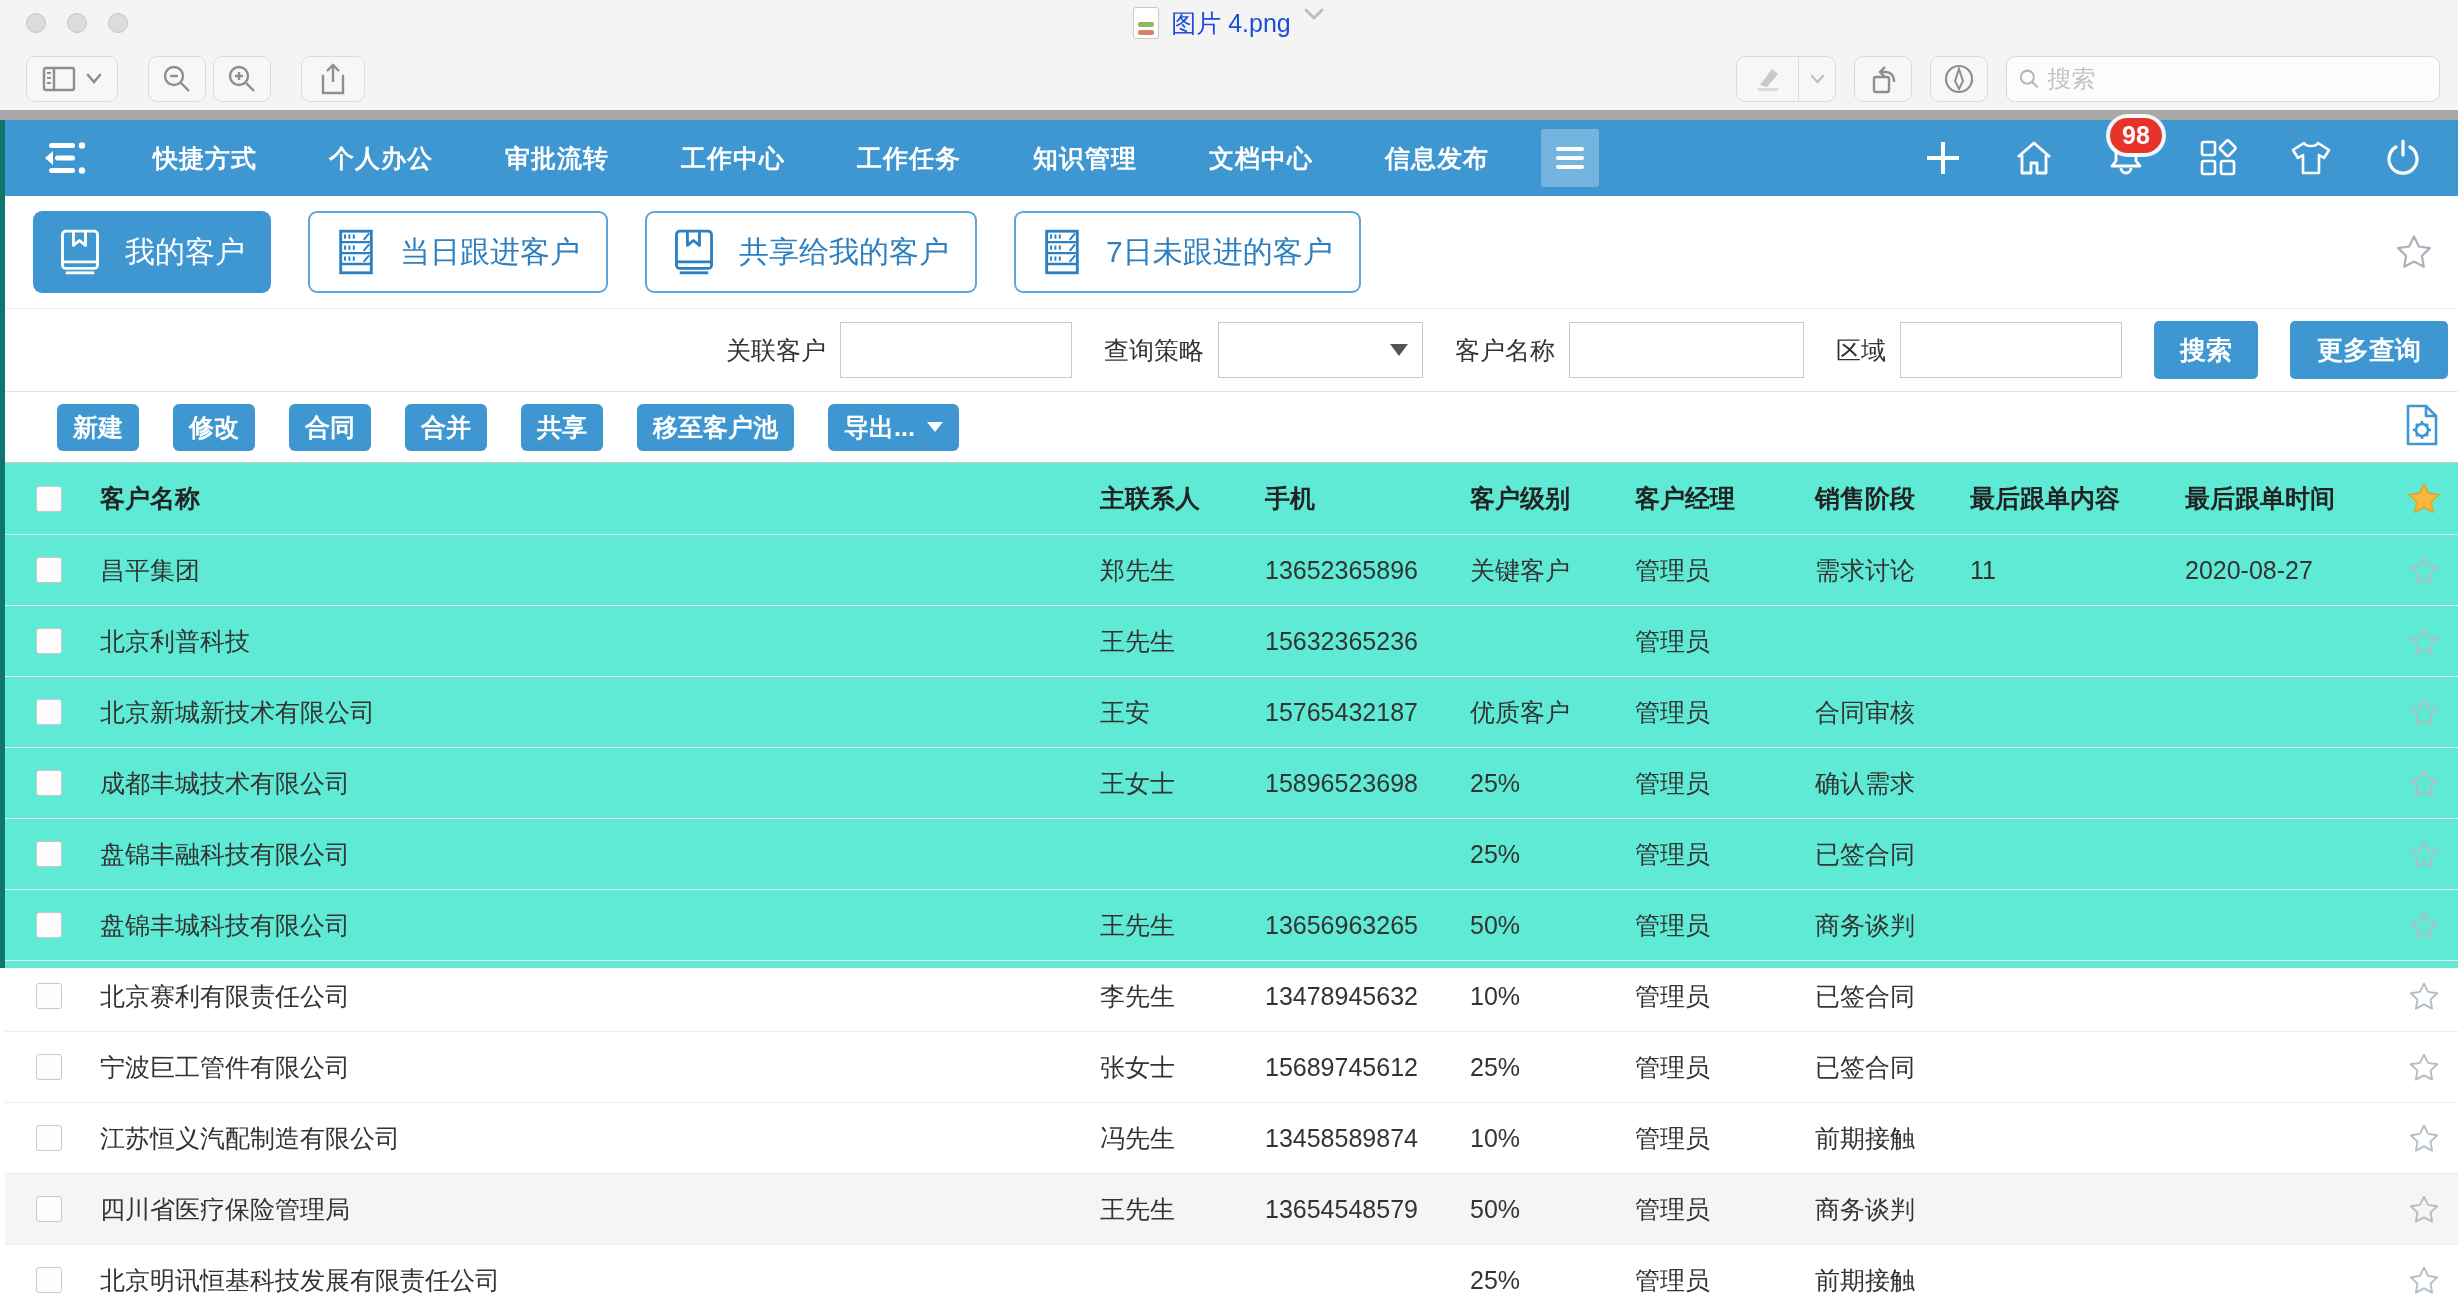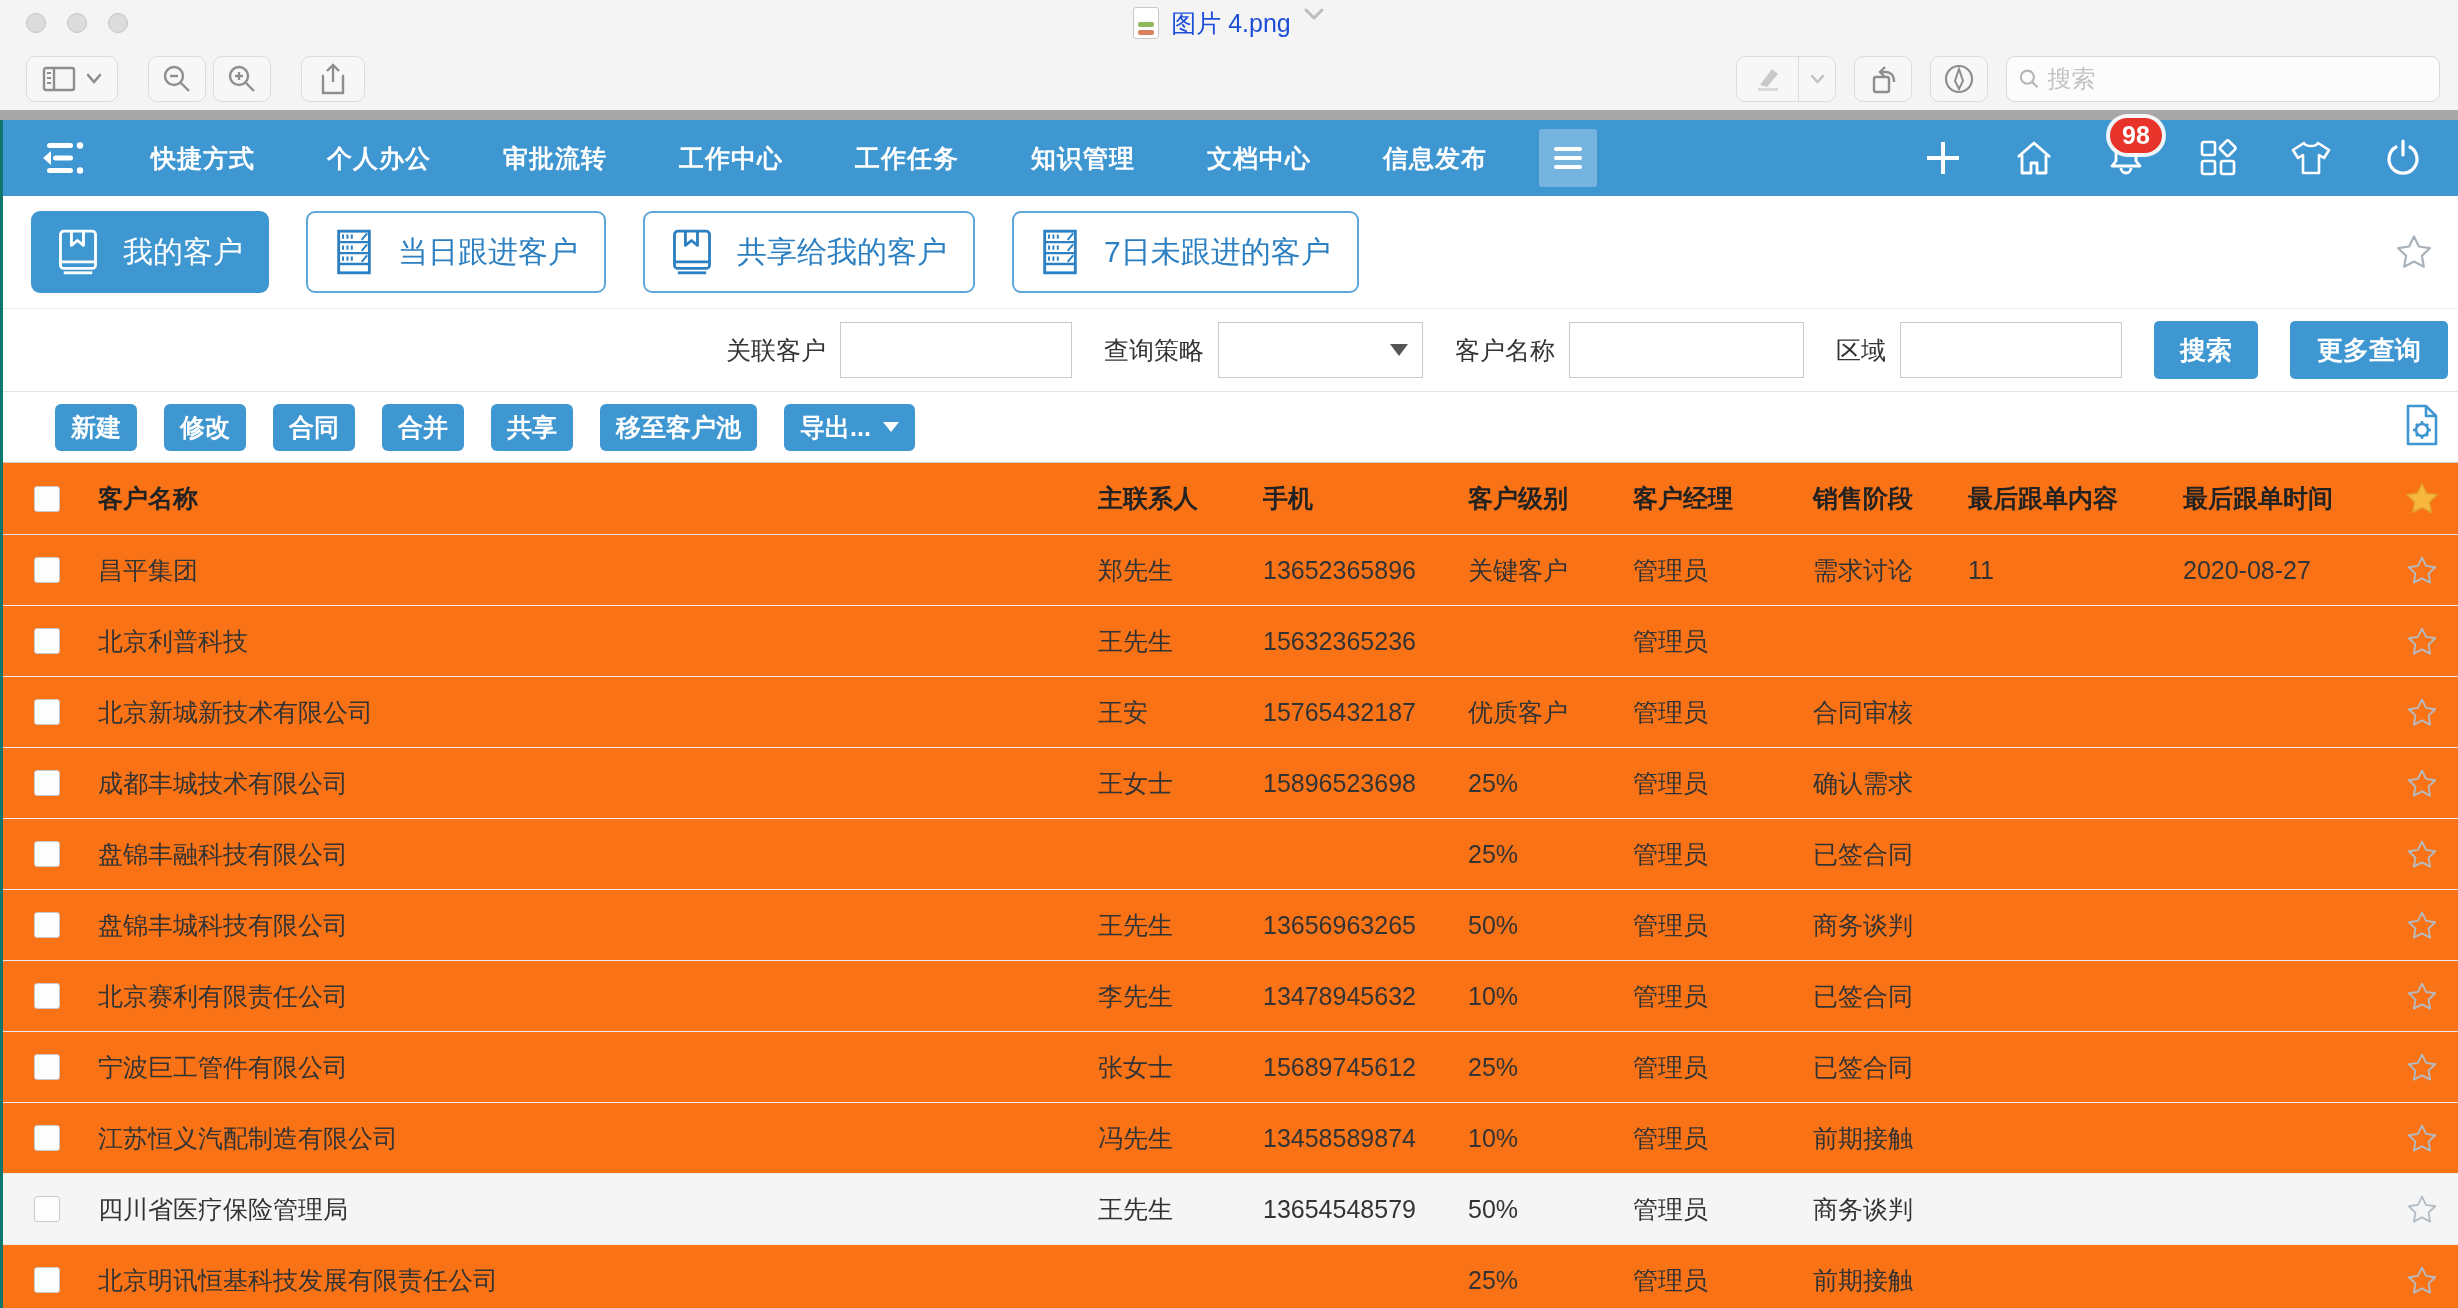--- a/index.html
+++ b/index.html
@@ -26,21 +26,21 @@
   .tb-right { margin-left:auto; display:flex; align-items:center; gap:18px; }
   .searchbox { width:434px; height:46px; border:1px solid #d9d9d9; border-radius:9px; background:#fcfcfc;
     display:flex; align-items:center; padding:0 12px; gap:8px; }
   .searchbox input { border:none; outline:none; background:transparent; font-size:24px; width:100%;
     font-family:inherit; color:#666; }
   .searchbox input::placeholder { color:#c3c3c3; }
 
   .gray-strip { height:10px; background:#a8a8a8; }
 
   
-  .crm { height:1188px; border-left:3px solid #0f766e; background:#f97316; }
+  .crm { height:848px; border-left:5px solid #0f766e; background:#5eead4; }
 
   .nav { height:76px; background:#3f97d2; display:flex; align-items:center; color:#fff; }
   .collapse-btn { margin-left:38px; display:flex; }
   .nav-items { display:flex; margin-left:64px; gap:72px; }
   .nav-item { font-size:25px; font-weight:bold; letter-spacing:1px; cursor:default; }
   .nav-more { width:58px; height:58px; margin-left:52px; border-radius:3px;
     background:rgba(255,255,255,.28); display:flex; align-items:center; justify-content:center; }
   .nav-right { margin-left:auto; margin-right:36px; display:flex; align-items:center; gap:52px; }
   .nav-ic { display:flex; position:relative; }
   .badge { position:absolute; top:-20px; left:4px; background:#e8332a; color:#fff;
@@ -353,21 +353,21 @@
     </div>
     <div class="f-group">
       <span>区域</span>
       <input class="f-input w3" value="" style="">
     </div>
     <button class="btn-blue btn-search">搜索</button>
     <button class="btn-blue btn-more">更多查询</button>
   </div>
 
   <div class="actions-row">
-    <span id="actions-mount" style="display:flex; gap:27px;">
+    <span id="actions-mount" style="display:flex; gap:34px;">
   <button class="act-btn">
     <span class="act-label">新建</span>
 
   </button>
 
   <button class="act-btn">
     <span class="act-label">修改</span>
 
   </button>
 

